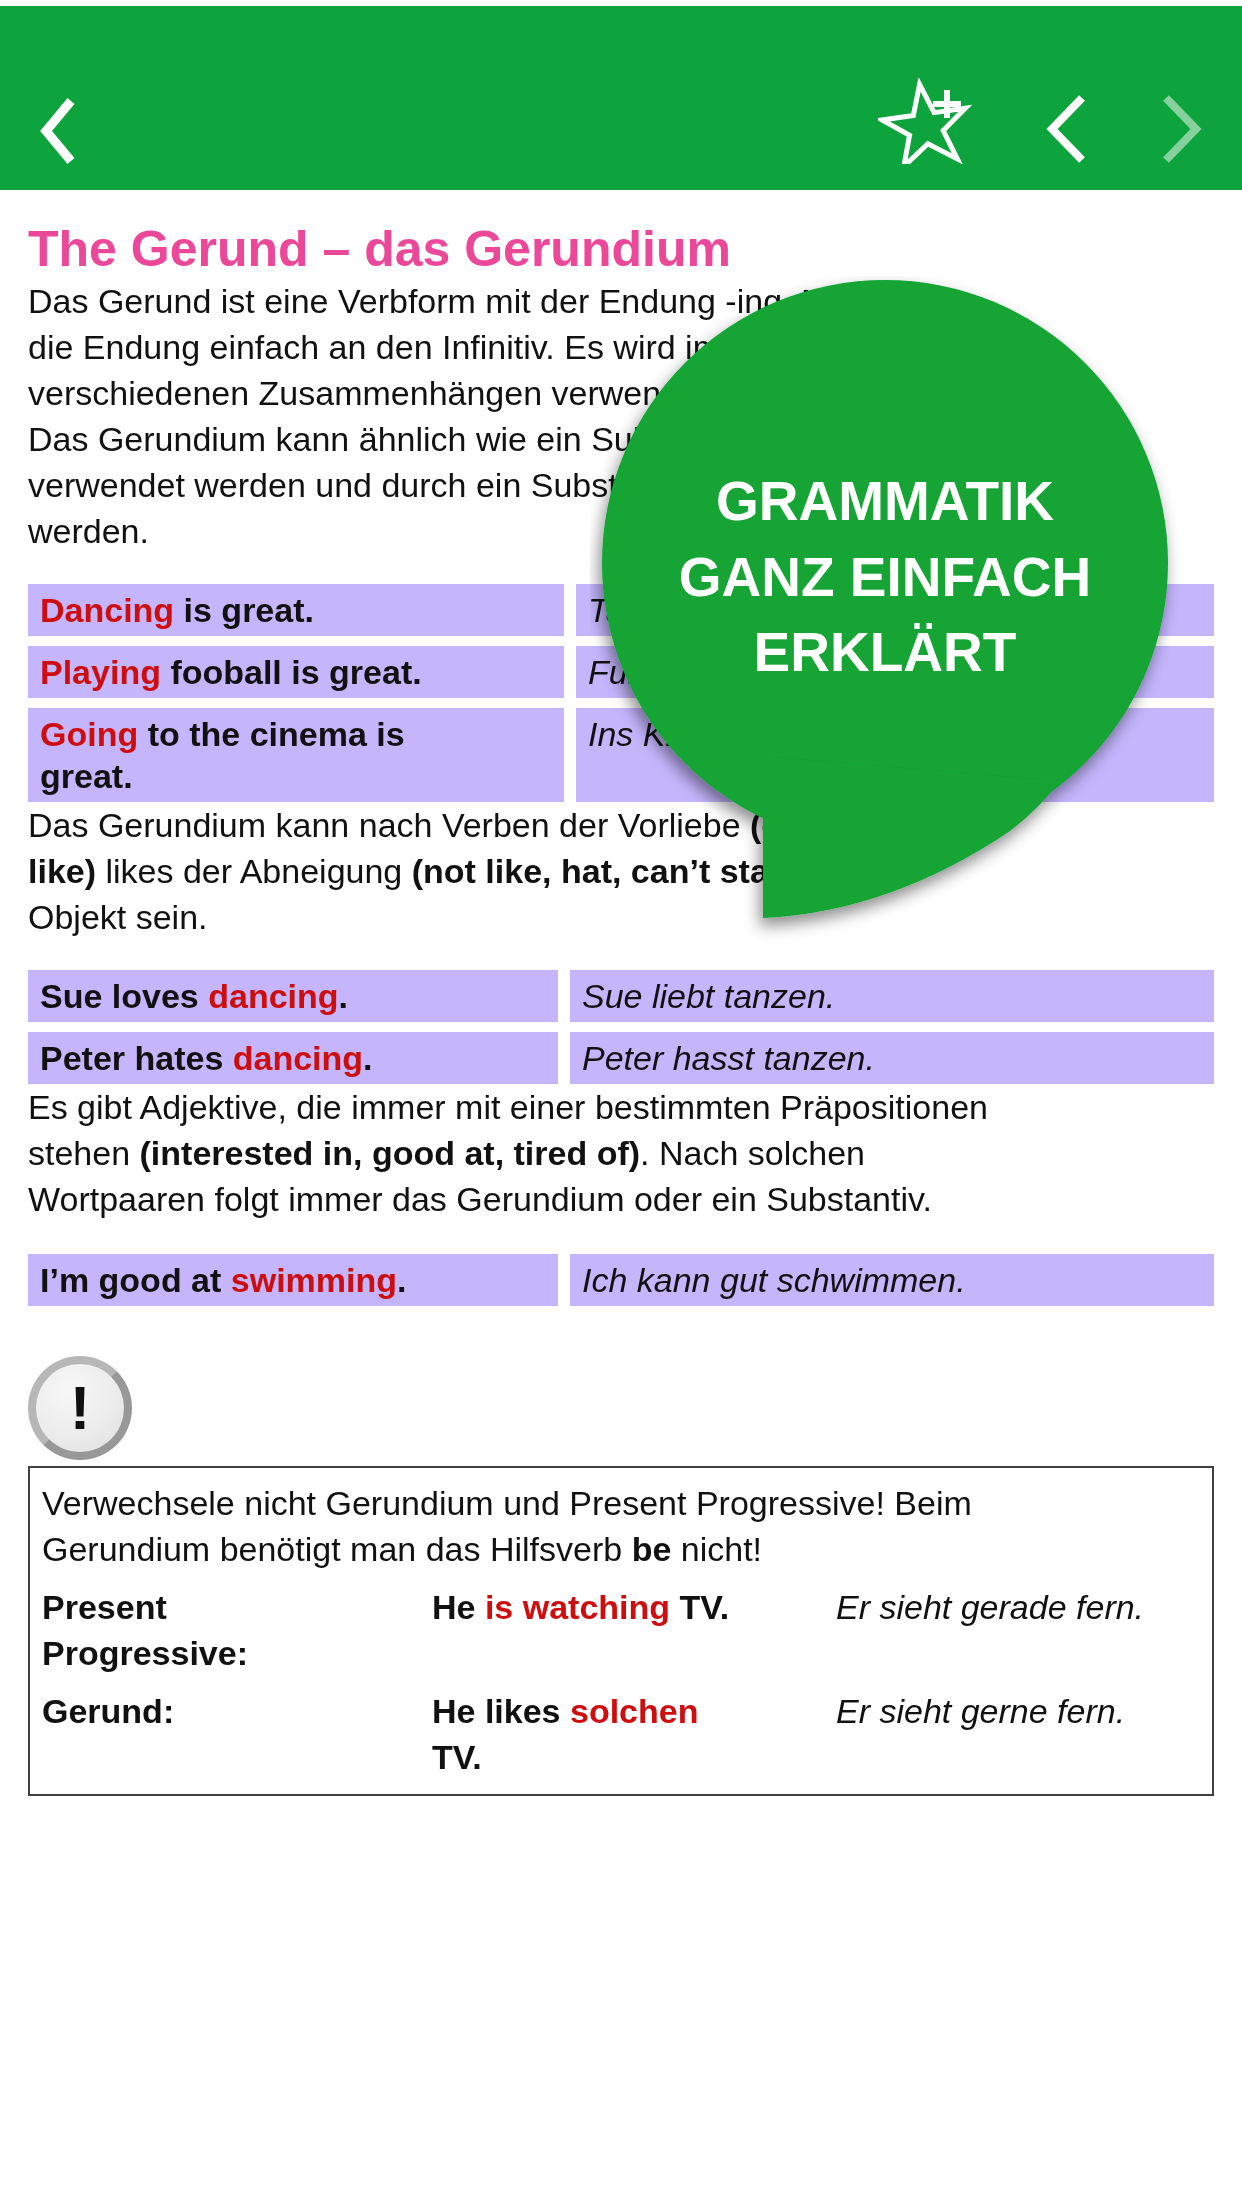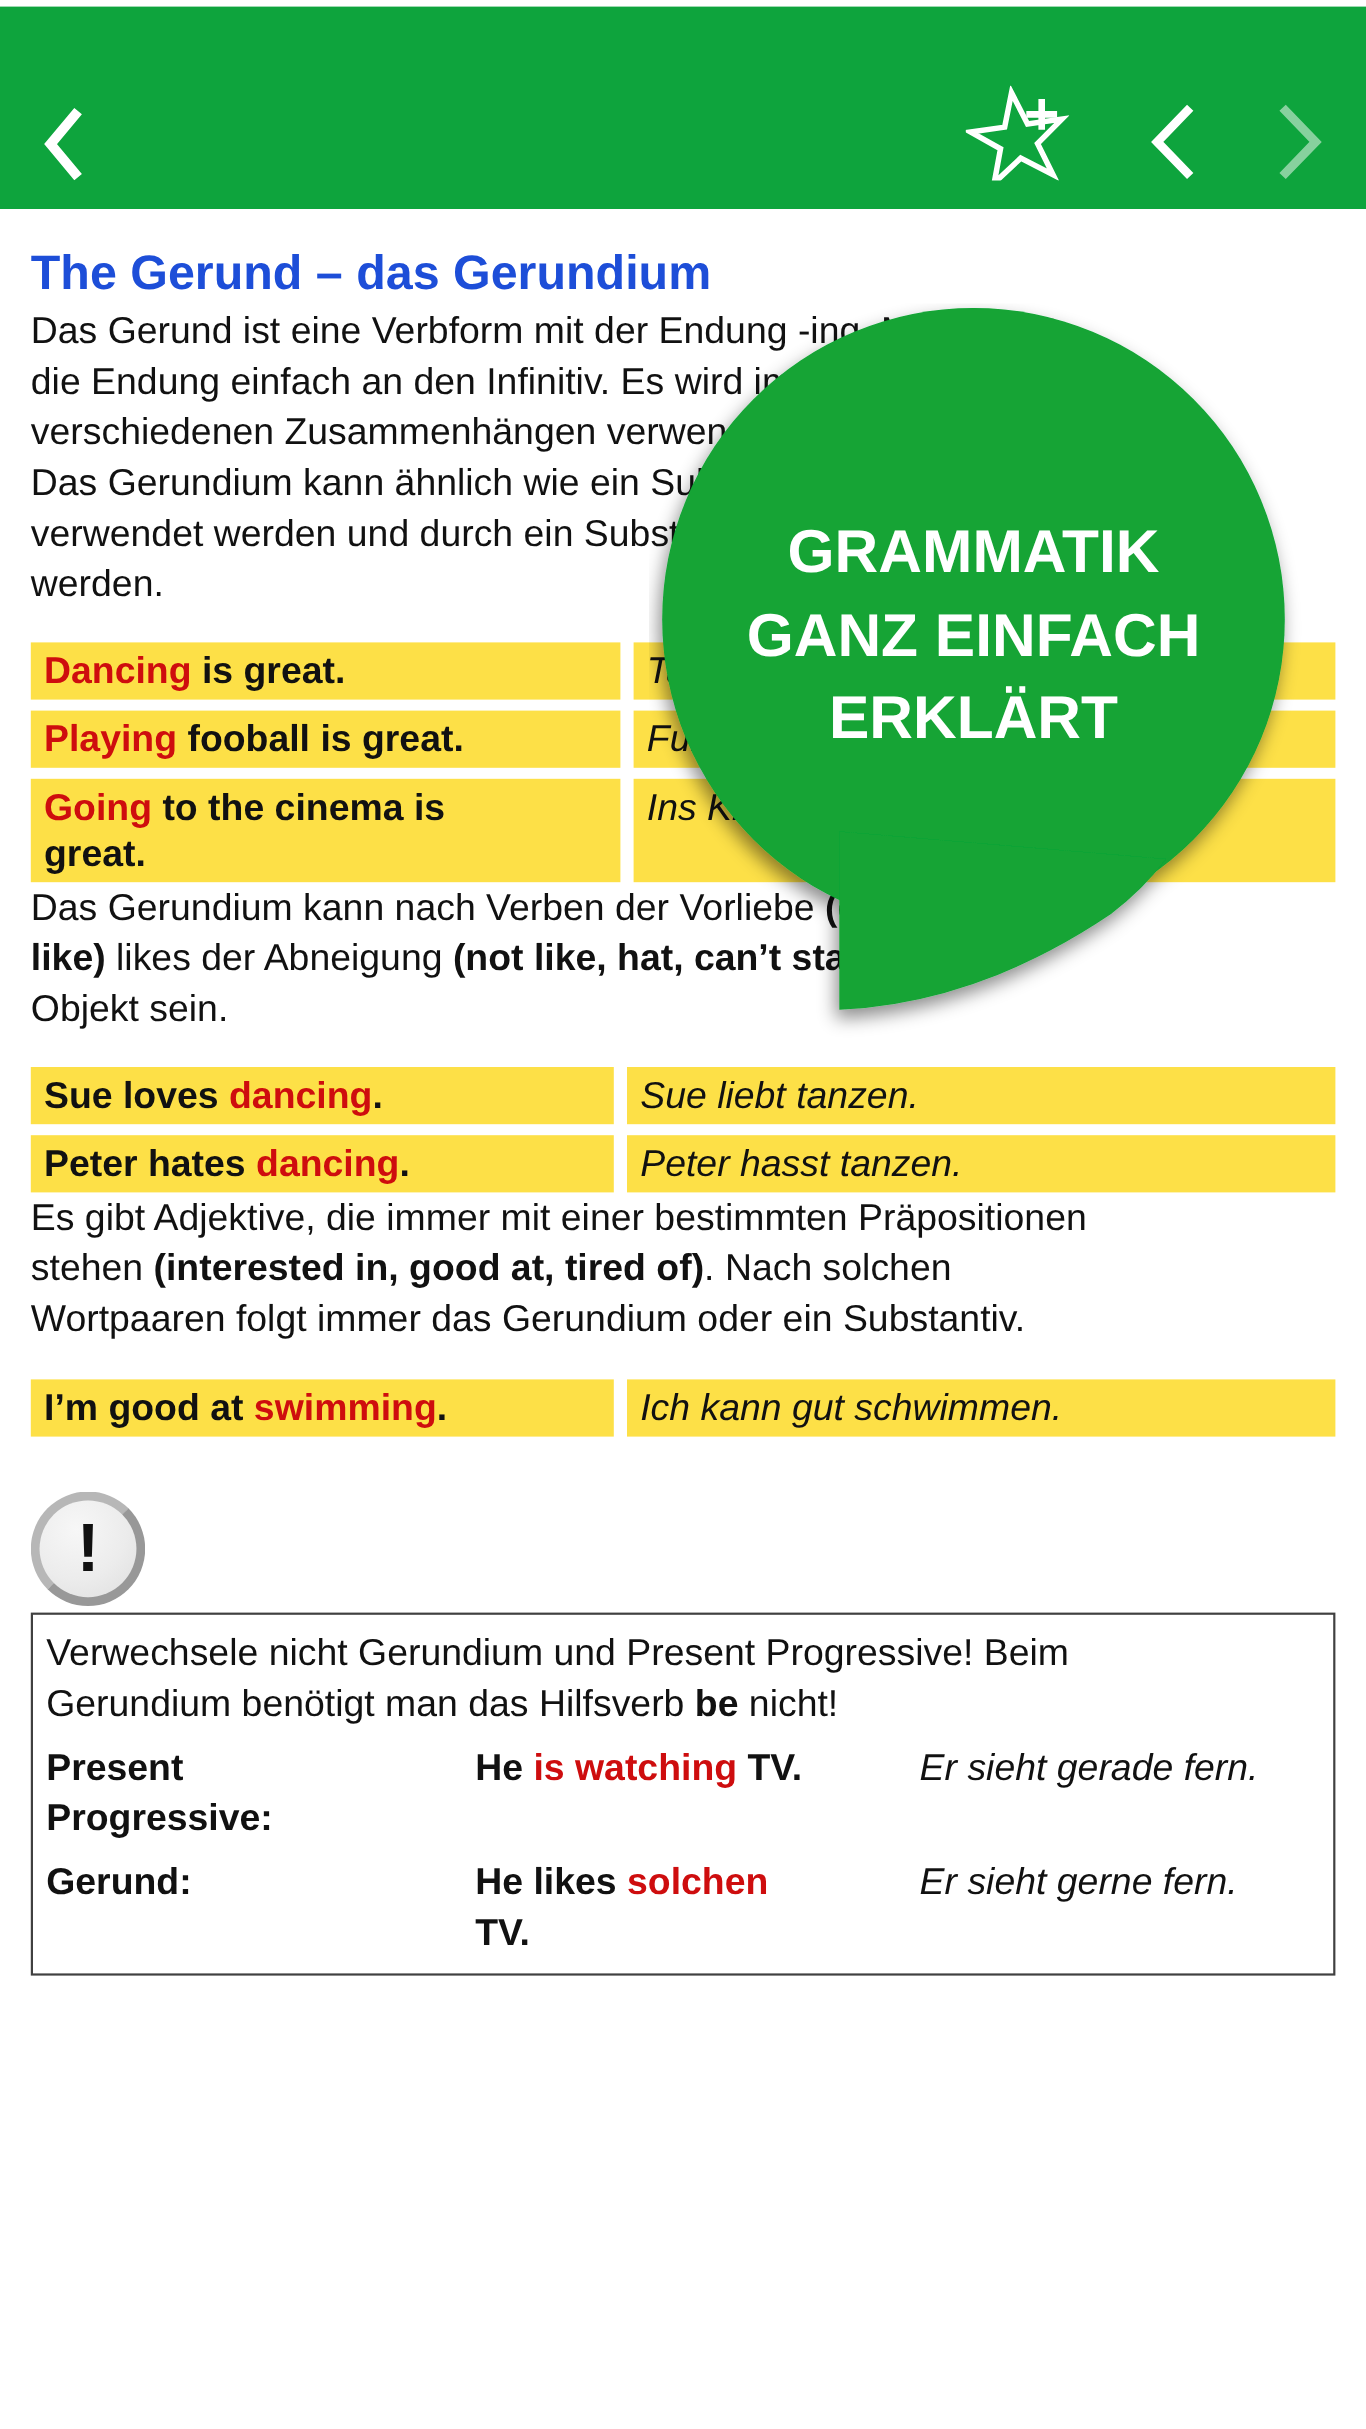--- a/index.html
+++ b/index.html
@@ -25,22 +25,22 @@
   }
   .nav-right { display: flex; align-items: flex-end; gap: 72px; }
   .nav-btn { background: none; border: none; padding: 0; margin: 0; cursor: pointer; display: block; }
   .nav-btn svg { display: block; }
   .next-disabled { opacity: 0.5; }
 
   
   .content { padding: 0 28px; }
 
   h1.title {
-    color: #1d4ed8;
-    font-size: 44px;
+    color: #ec4899;
+    font-size: 50px;
     line-height: 58px;
     font-weight: bold;
     margin: 30px 0 0 0;
   }
 
   p.para {
     font-size: 34px;
     line-height: 46px;
     margin: 0;
     white-space: pre-wrap;
@@ -55,21 +55,21 @@
   .seg-bold { font-weight: bold; }
   .seg-red  { font-weight: bold; color: #ce0d0e; }
 
   
   .xtable { display: flex; flex-direction: column; gap: 10px; }
   .t1 { margin-top: 30px; }
   .t2 { margin-top: 30px; }
   .t3 { margin-top: 32px; }
   .xrow { display: flex; gap: 12px; }
   .cell {
-    background: #fde047;
+    background: #c4b5fd;
     padding: 5px 12px;
     box-sizing: border-box;
     font-size: 34px;
     line-height: 42px;
     white-space: pre-wrap;
   }
   .cell.en { font-weight: bold; }
   .cell.de { font-style: italic; flex: 1; }
   .t1 .cell.en { width: 536px; }
   .t2 .cell.en, .t3 .cell.en { width: 530px; }

